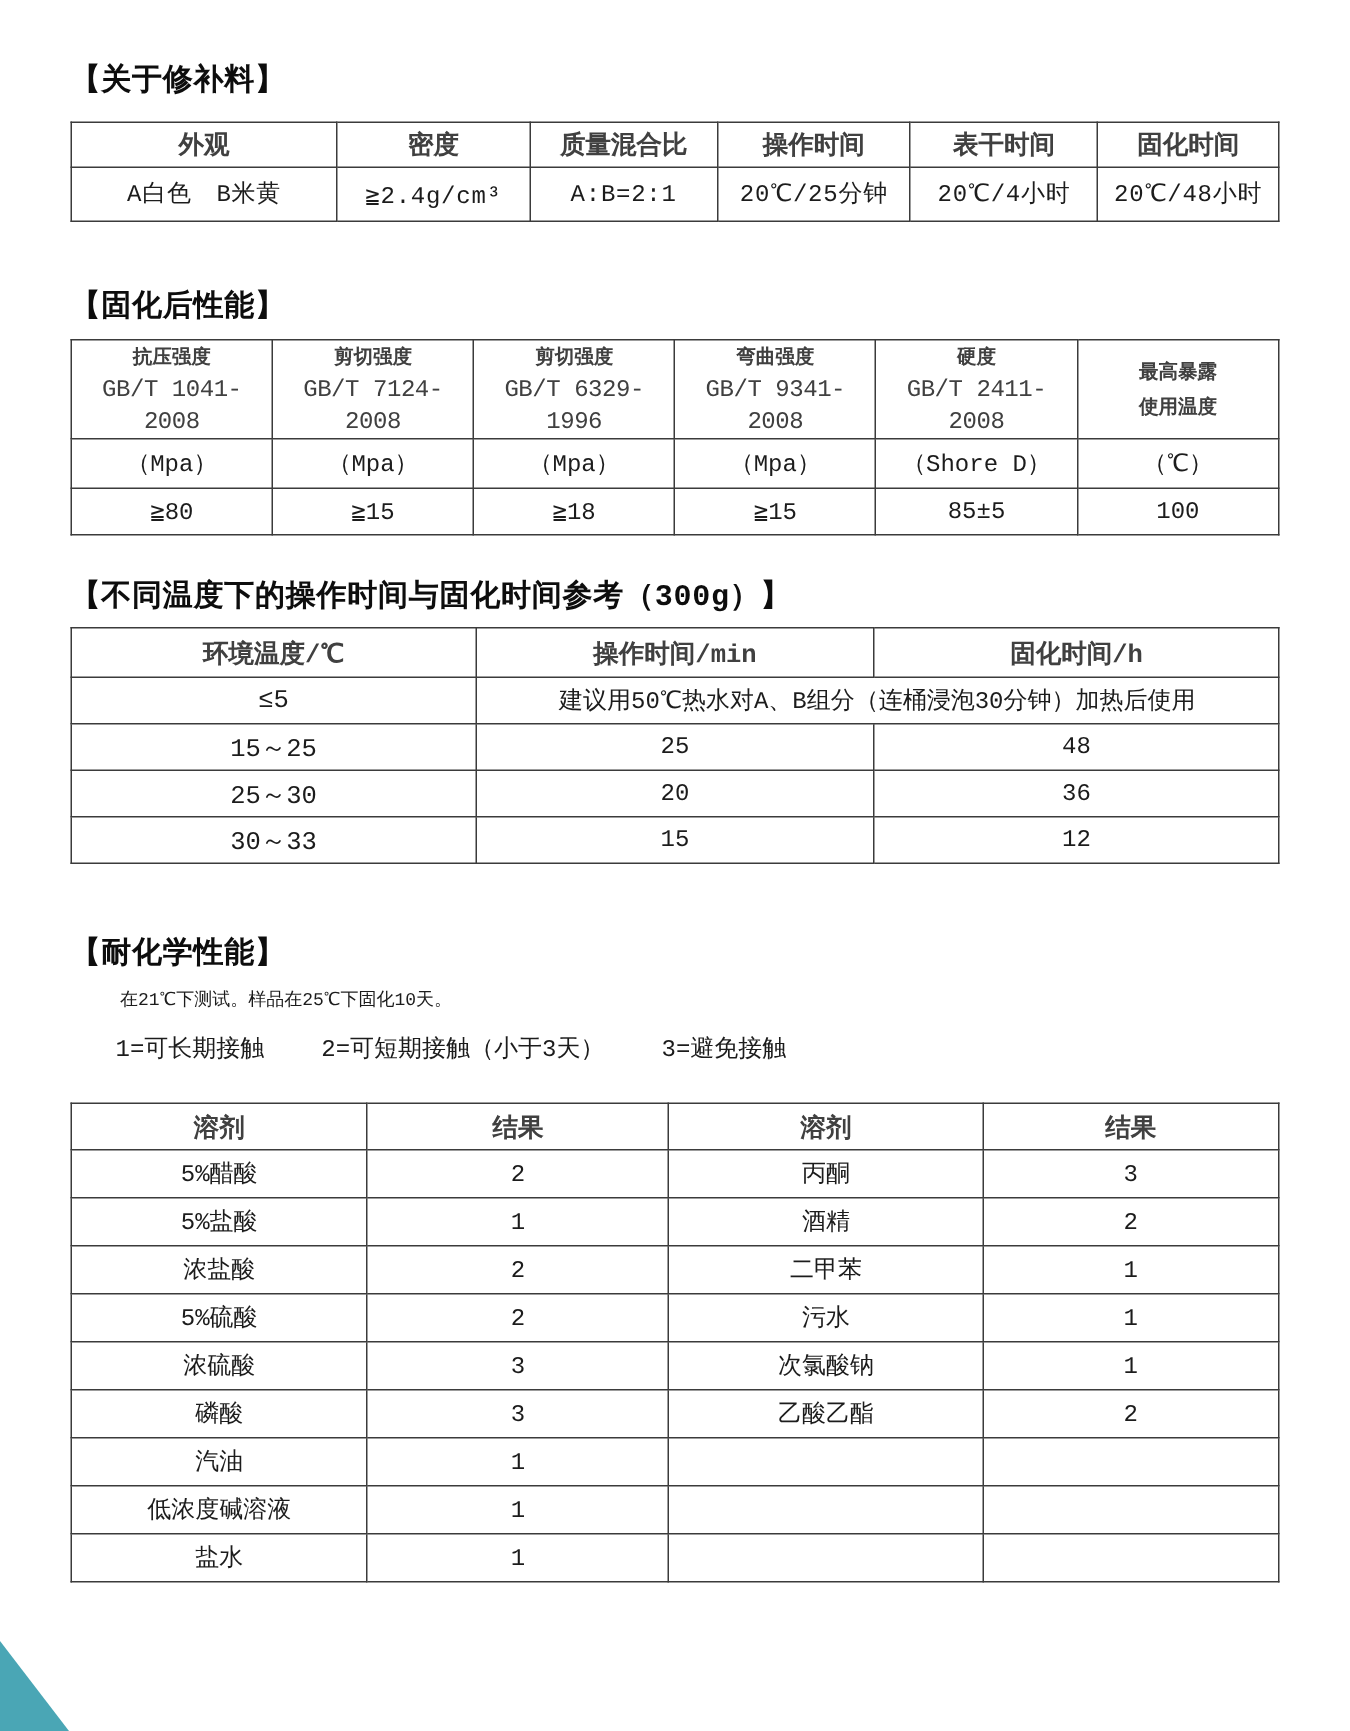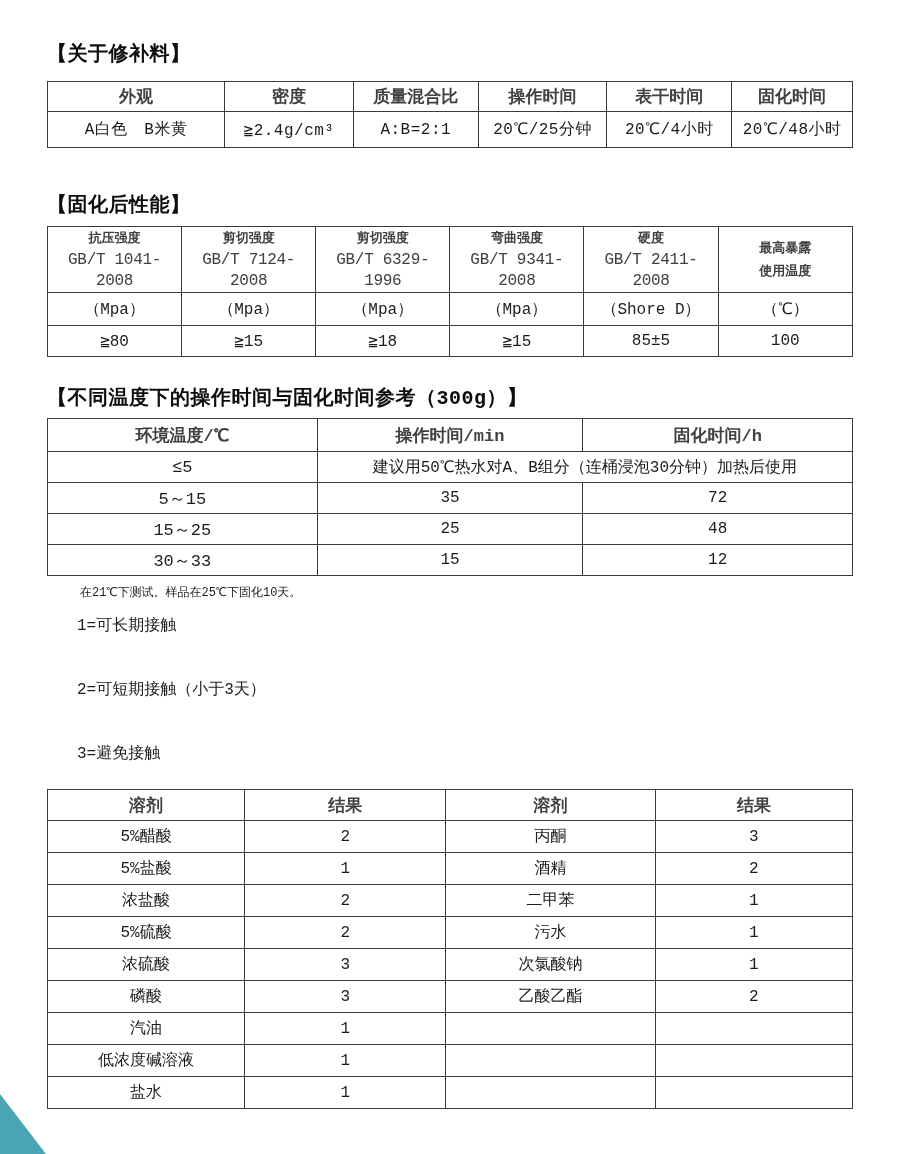--- a/index.html
+++ b/index.html
@@ -55,21 +55,21 @@
   
   .t3-title { margin-top: 29px; }
   .t3 { margin-top: 6px; }
   .t3 th { height: 33px; }
   .t3 td { height: 31px; }
   .t3 .temp-cell { font-size: 17px; }
 
   
   .t4-title { margin-top: 48px; }
   .note-line { margin-top: 4px; margin-left: 33px; font-size: 12px; line-height: 26px; }
-  .legend-line { margin-top: 7px; margin-left: 30px; font-size: 16px; line-height: 26px; display: flex; gap: 38px; flex-direction: column; }
+  .legend-line { margin-top: 7px; margin-left: 30px; font-size: 16px; line-height: 26px; display: flex; gap: 38px; }
   .t4 { margin-top: 22px; }
   .t4 th { height: 31px; }
   .t4 td { height: 32px; }
 
   .corner-triangle {
     position: absolute;
     left: 0;
     bottom: 0;
     width: 0;
     height: 0;
@@ -196,39 +196,40 @@
           <th>操作时间/min</th>
           <th>固化时间/h</th>
         </tr>
       </thead>
       <tbody>
         <tr>
           <td class="temp-cell">≤5</td>
           <td colspan="2">建议用50℃热水对A、B组分（连桶浸泡30分钟）加热后使用</td>
         </tr>
         <tr>
-          <td class="temp-cell">5～15</td>
-          <td>35</td>
-          <td>72</td>
-        </tr>
-        <tr>
           <td class="temp-cell">15～25</td>
           <td>25</td>
           <td>48</td>
         </tr>
         <tr>
+          <td class="temp-cell">25～30</td>
+          <td>20</td>
+          <td>36</td>
+        </tr>
+        <tr>
           <td class="temp-cell">30～33</td>
           <td>15</td>
           <td>12</td>
         </tr>
       </tbody>
     </table>
   </section>
 
   <section>
+    <h2 class="sec-title t4-title">【耐化学性能】</h2>
     <div class="note-line">在21℃下测试。样品在25℃下固化10天。</div>
     <div class="legend-line">
       <span>1=可长期接触</span>
       <span>2=可短期接触（小于3天）</span>
       <span>3=避免接触</span>
     </div>
     <table class="t4">
       <colgroup>
         <col style="width:24.5%">
           <col style="width:25%">

